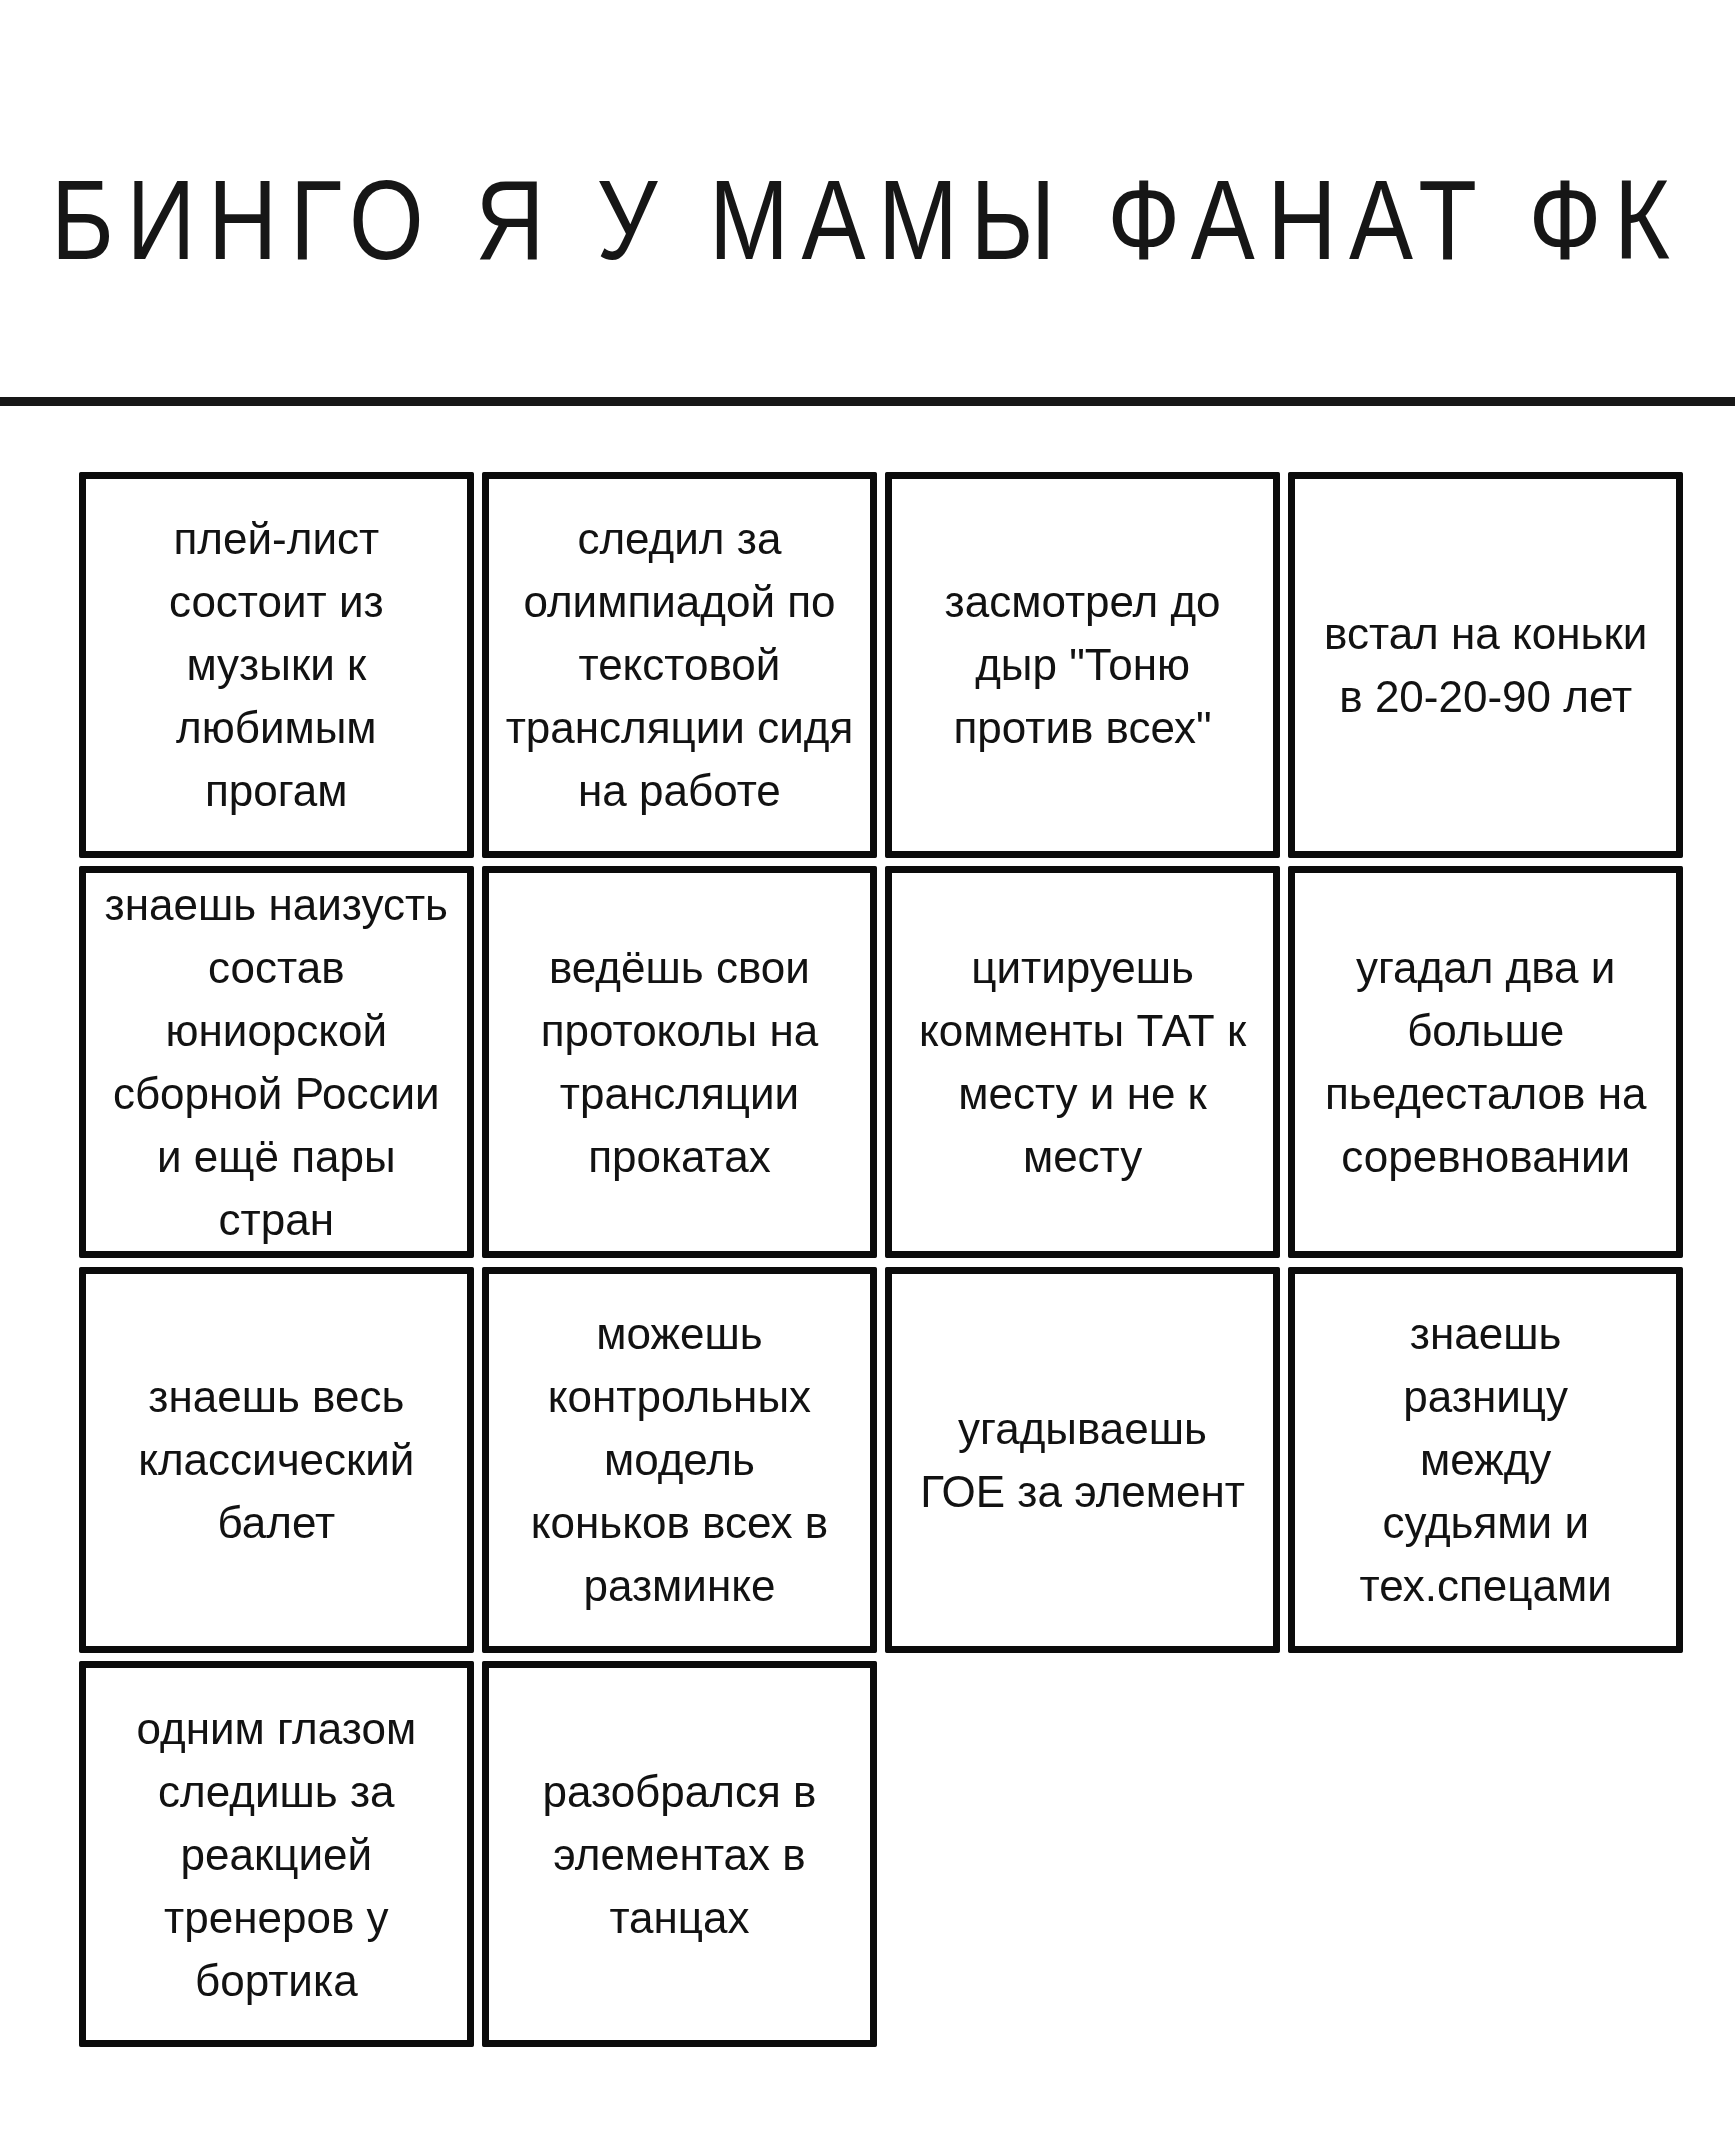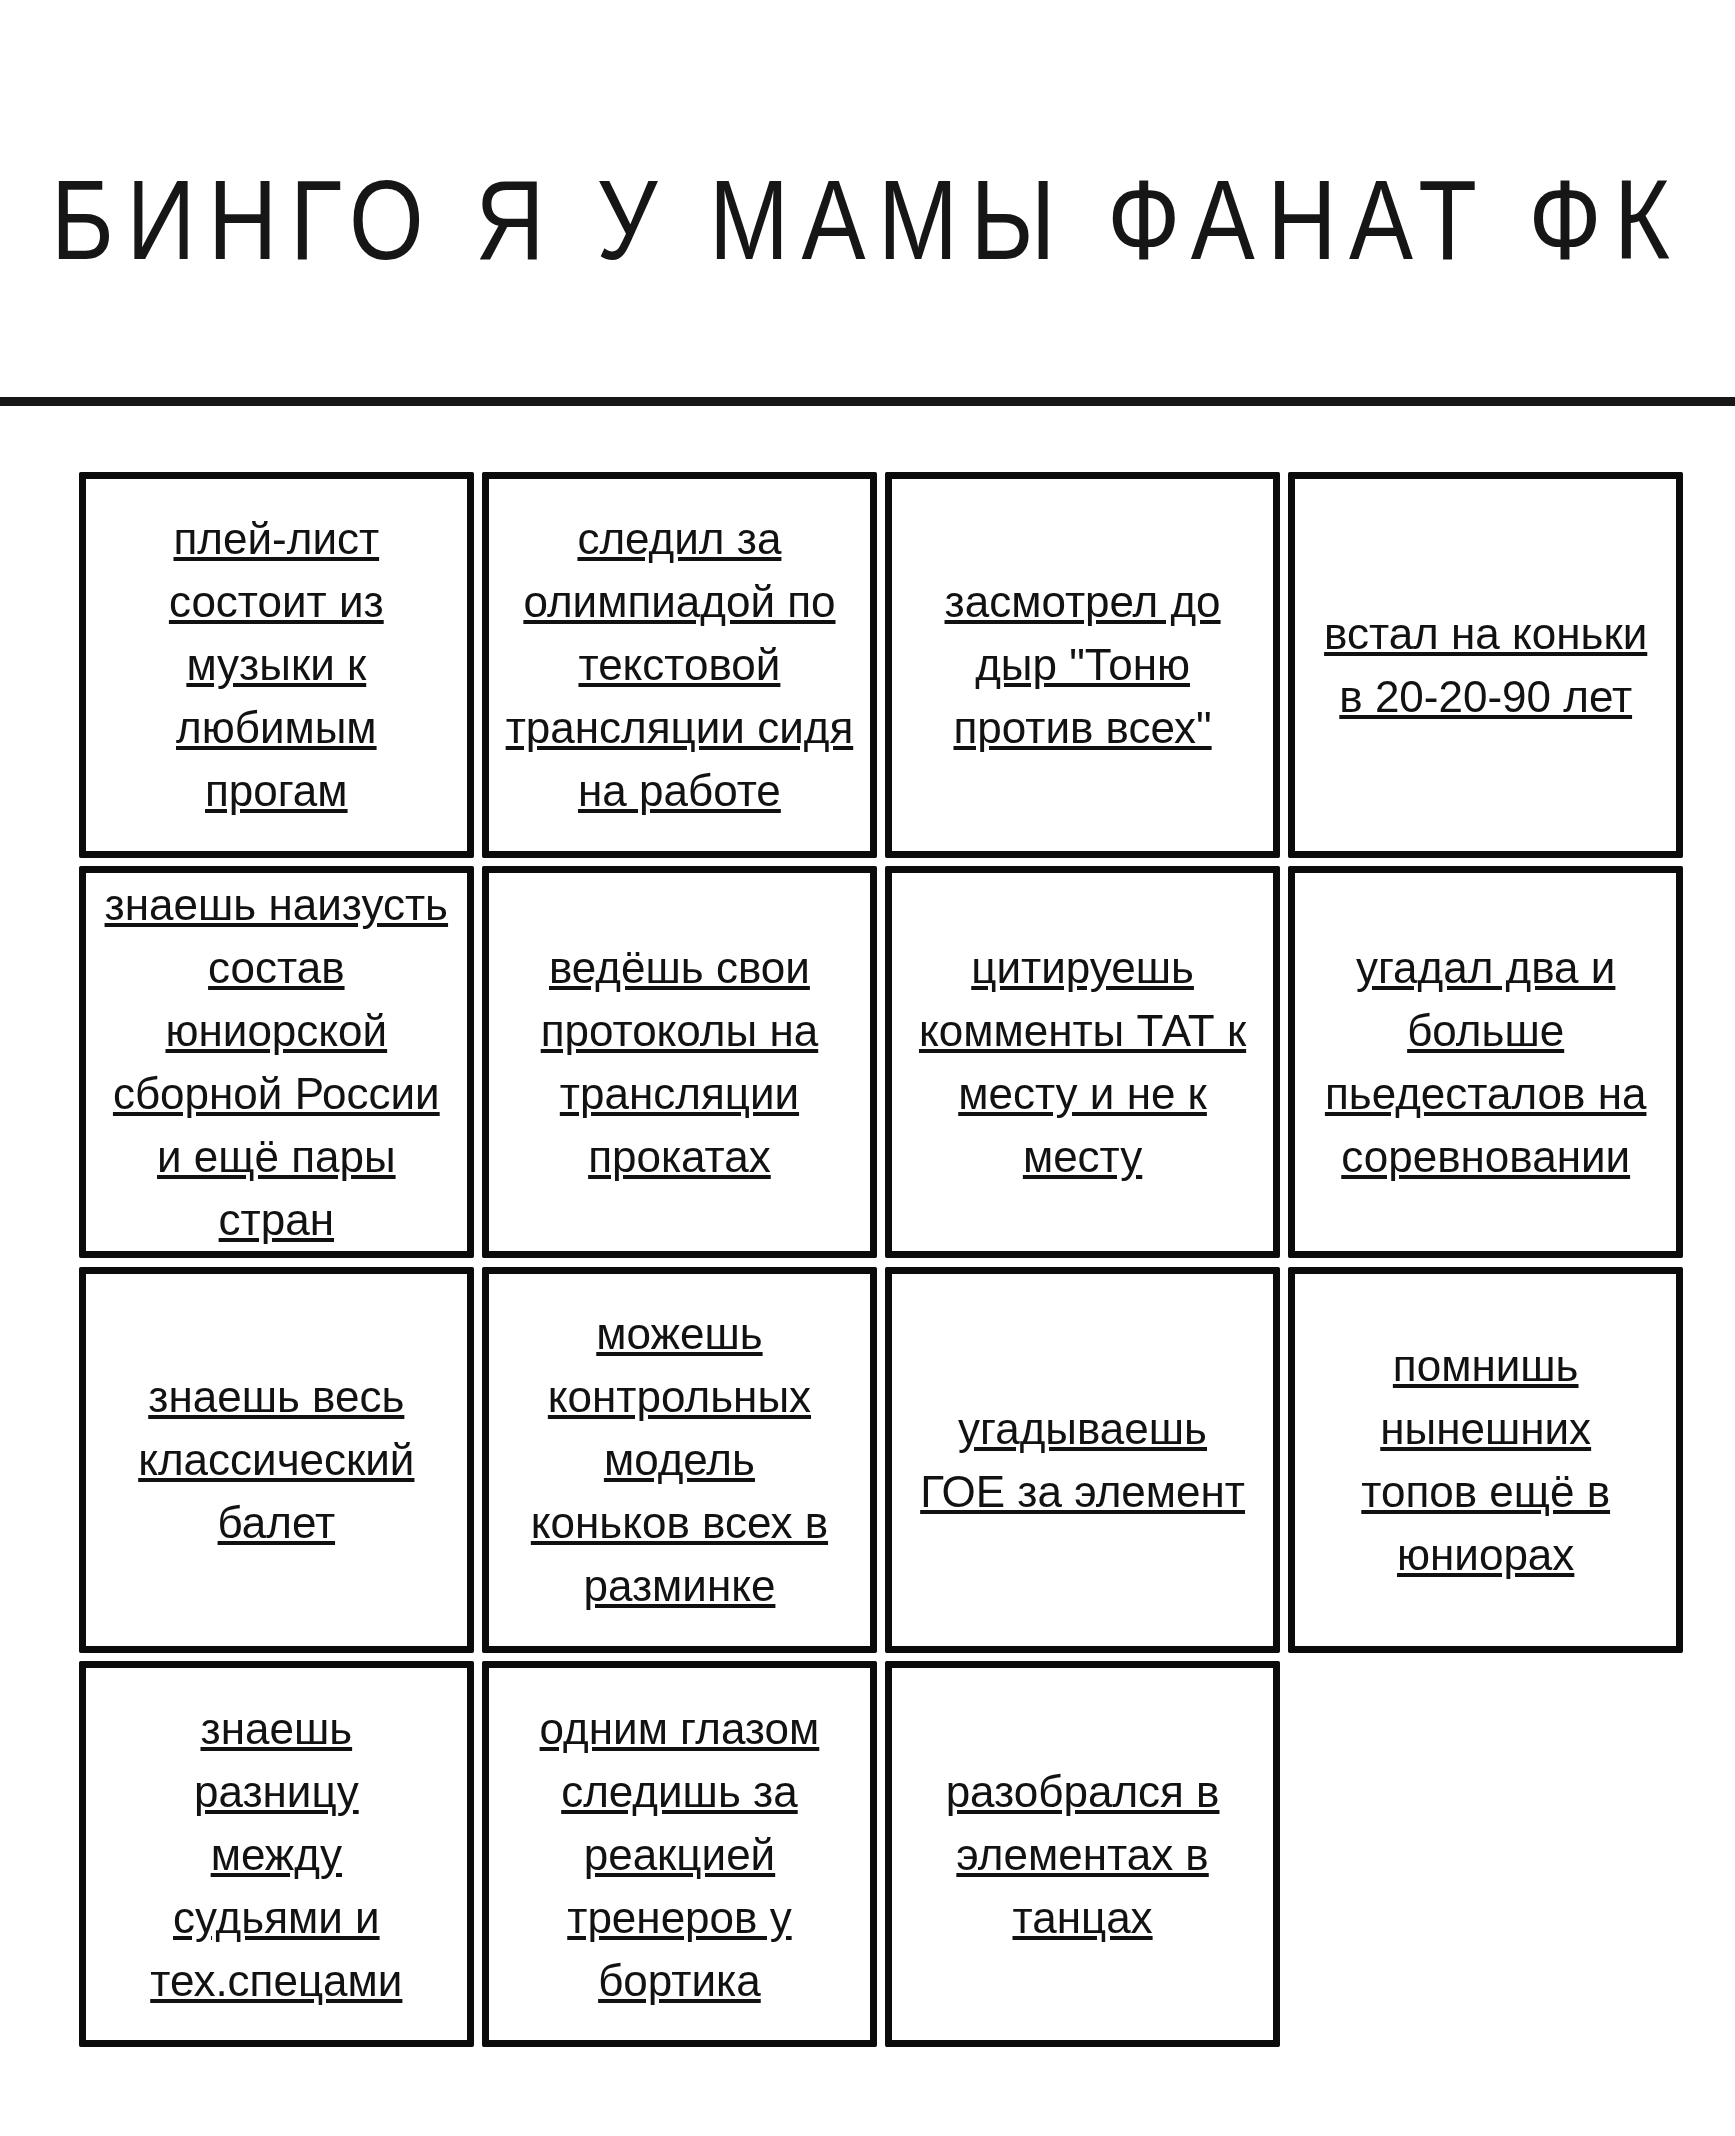--- a/index.html
+++ b/index.html
@@ -32,21 +32,20 @@
     background: #171717;
   }
   .grid {
     display: grid;
     grid-template-columns: repeat(4, 1fr);
     grid-template-rows: repeat(4, 1fr);
     gap: 8.5px;
     width: 1604px;
     height: 1576px;
     margin: 66px 0 0 79px;
-    text-decoration: underline;
   }
   .cell {
     box-sizing: border-box;
     border: 7.6px solid #0b0b0b;
     border-radius: 1.7px;
     background: #ffffff;
     display: flex;
     align-items: center;
     justify-content: center;
     overflow: visible;
@@ -131,26 +130,20 @@
 контрольных
 модель
 коньков всех в
 разминке</span>
     </div>
   <div class="cell">
       <span class="cell-text">угадываешь
 ГОЕ за элемент</span>
     </div>
   <div class="cell">
-      <span class="cell-text">помнишь
-нынешних
-топов ещё в
-юниорах</span>
-    </div>
-  <div class="cell">
       <span class="cell-text">знаешь
 разницу
 между
 судьями и
 тех.спецами</span>
     </div>
   <div class="cell">
       <span class="cell-text">одним глазом
 следишь за
 реакцией

